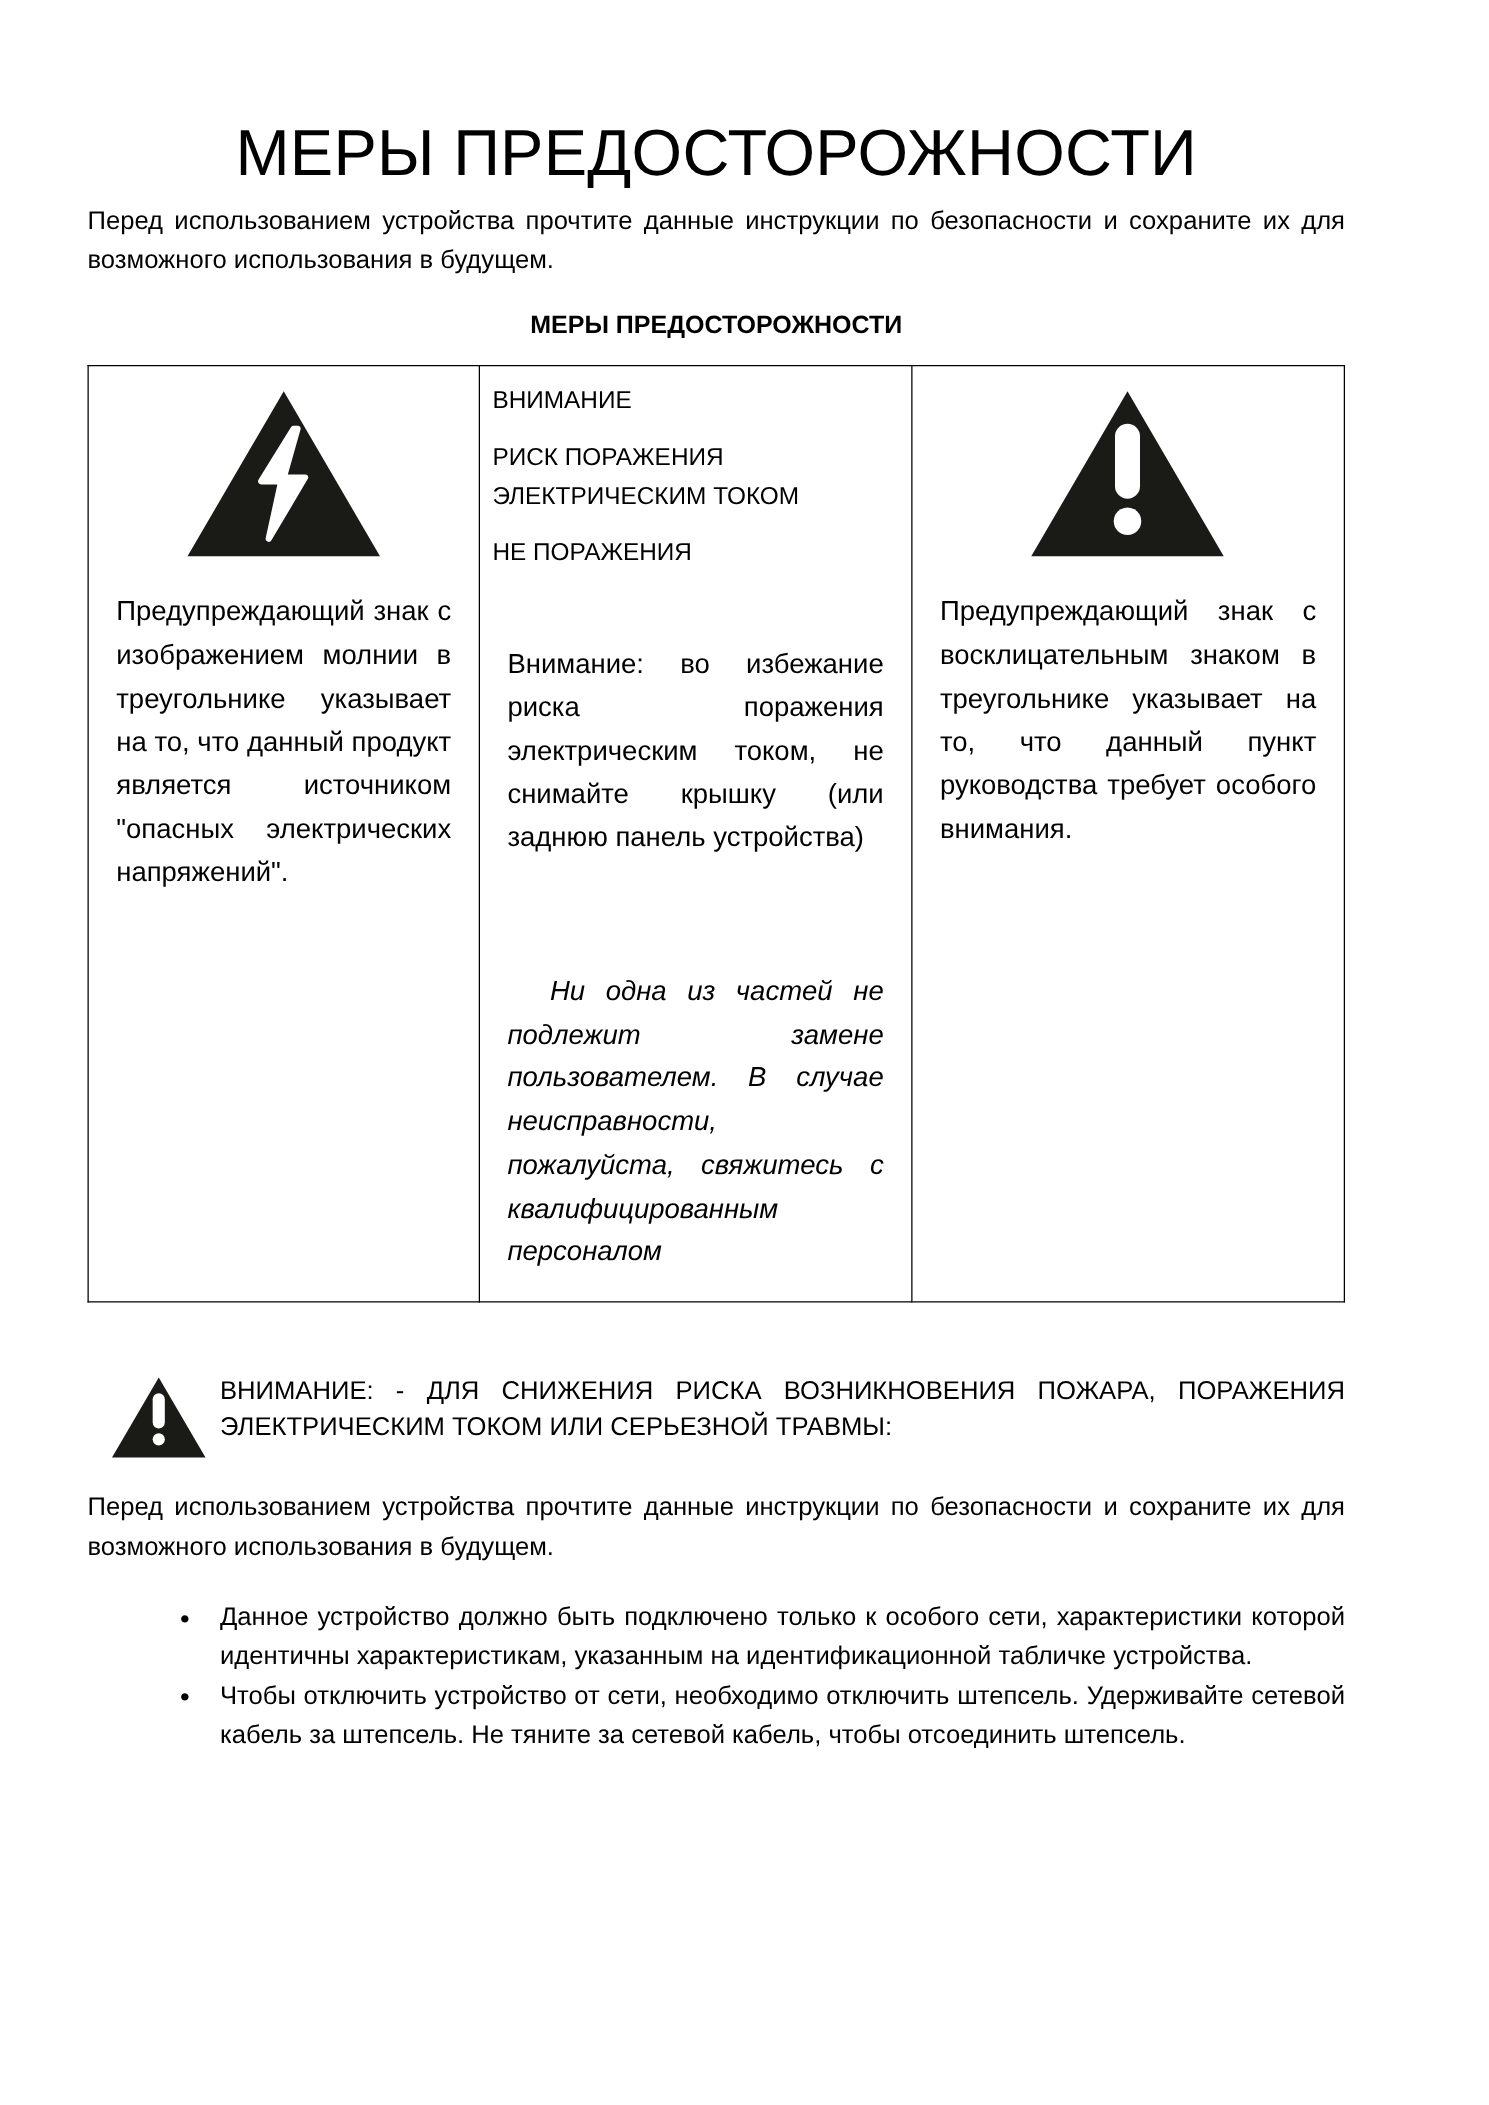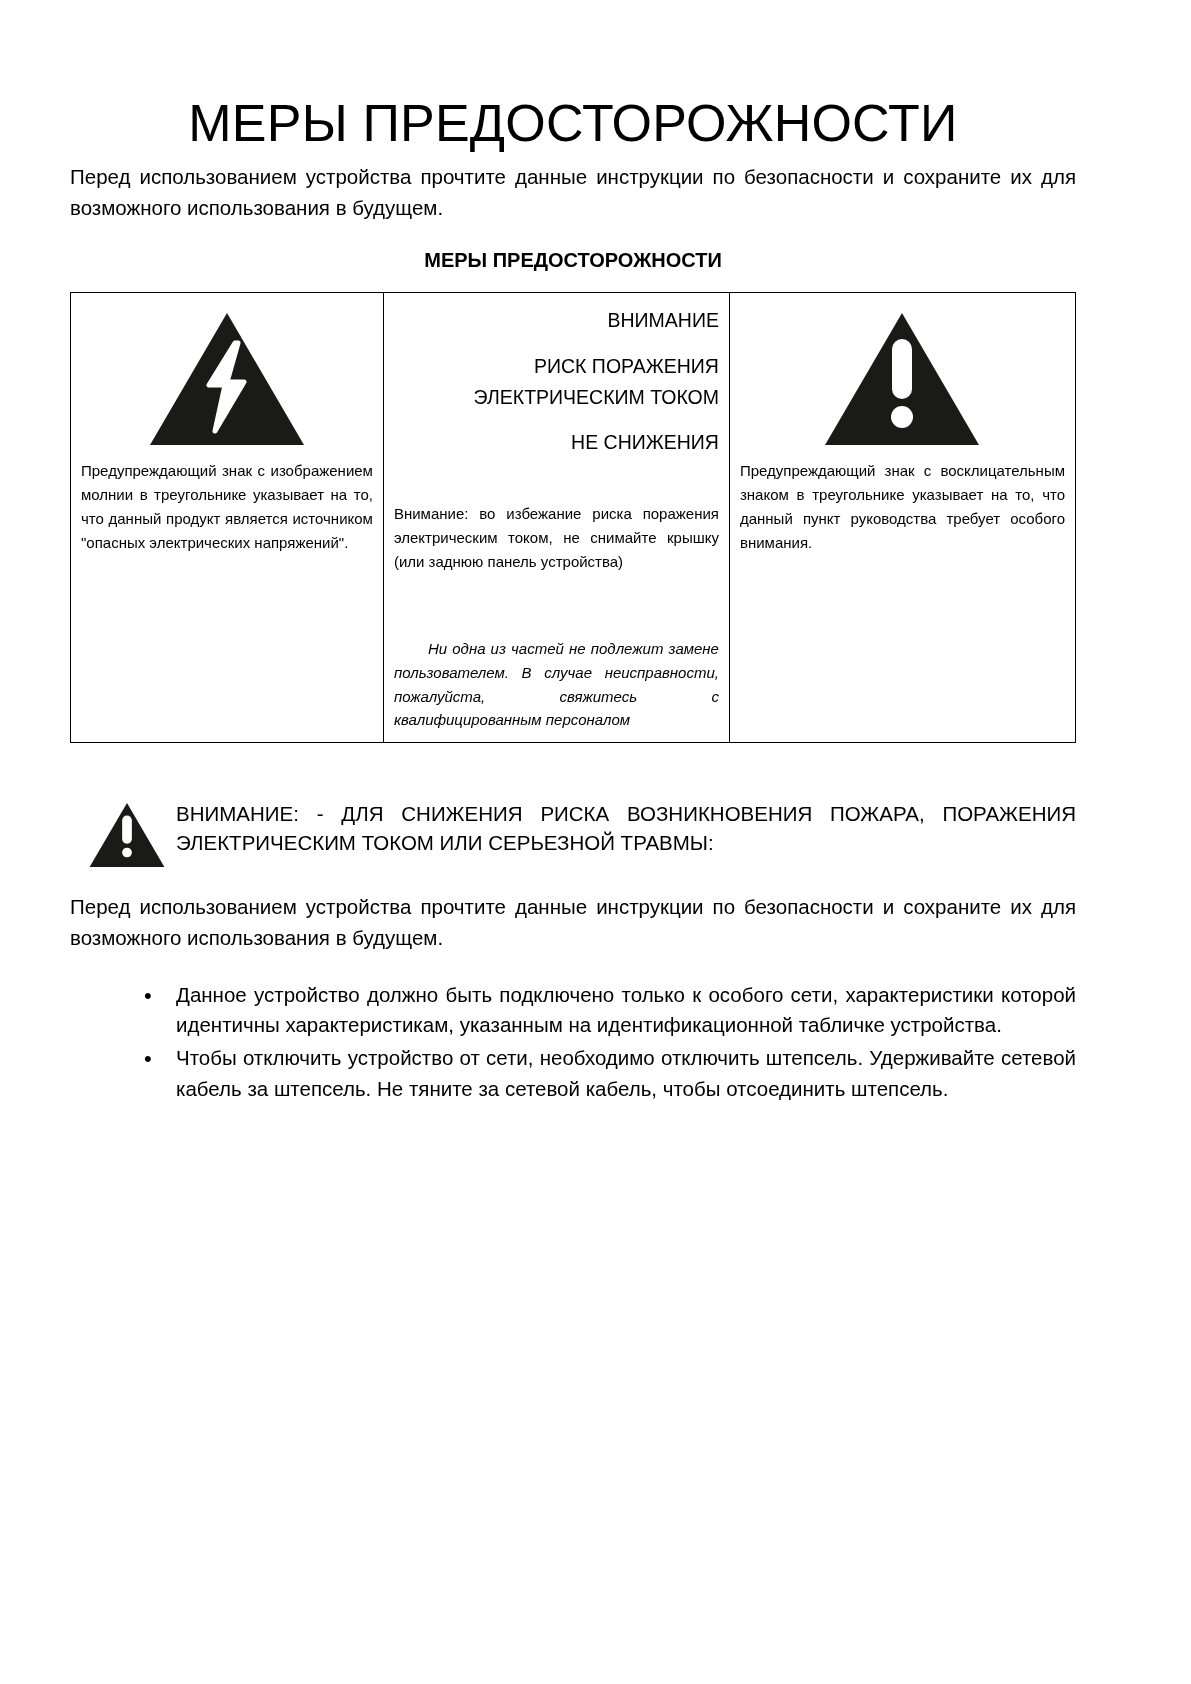--- a/index.html
+++ b/index.html
@@ -60,31 +60,31 @@
   }
   .cell-left   { width: 31.0%; }
   .cell-middle { width: 34.5%; }
   .cell-right  { width: 34.5%; }
 
   .symbol-wrap {
     text-align: center;
     padding: 8px 0 6px 0;
   }
   .cell-text {
-    font-size: 15px;
+    font-size: 22px;
     line-height: 1.58;
     text-align: justify;
     text-justify: inter-word;
-    margin: 0;
+    margin: 12px;
     hyphens: none;
   }
   .cell-text.indent { text-indent: 34px; font-style: italic; }
 
   .mid-headings {
-    text-align: right;
+    text-align: left;
     font-size: 19.5px;
     line-height: 1.6;
     padding-top: 4px;
   }
   .mid-headings .line-gap { margin-top: 14px; }
   .mid-headings .tight { margin-top: 0; }
 
   .block-gap-small { height: 20px; }
   .block-gap-med  { height: 44px; }
 
@@ -158,21 +158,21 @@
           </svg>
         </div>
         <p class="cell-text">Предупреждающий знак с изображением молнии в треугольнике указывает на то, что данный продукт является источником "опасных электрических напряжений".</p>
       </td>
 
       <td class="cell-middle">
         <div class="mid-headings">
           <div>ВНИМАНИЕ</div>
           <div class="line-gap">РИСК ПОРАЖЕНИЯ</div>
           <div class="tight">ЭЛЕКТРИЧЕСКИМ ТОКОМ</div>
-          <div class="line-gap">НЕ СНИЖЕНИЯ</div>
+          <div class="line-gap">НЕ ПОРАЖЕНИЯ</div>
         </div>
         <div class="block-gap-med"></div>
         <p class="cell-text">Внимание: во избежание риска поражения электрическим током, не снимайте крышку (или заднюю панель устройства)</p>
         <div class="block-gap-med"></div>
         <div class="block-gap-small"></div>
         <p class="cell-text indent">Ни одна из частей не подлежит замене пользователем. В случае неисправности, пожалуйста, свяжитесь с квалифицированным персоналом</p>
       </td>
 
       <td class="cell-right">
         <div class="symbol-wrap">

